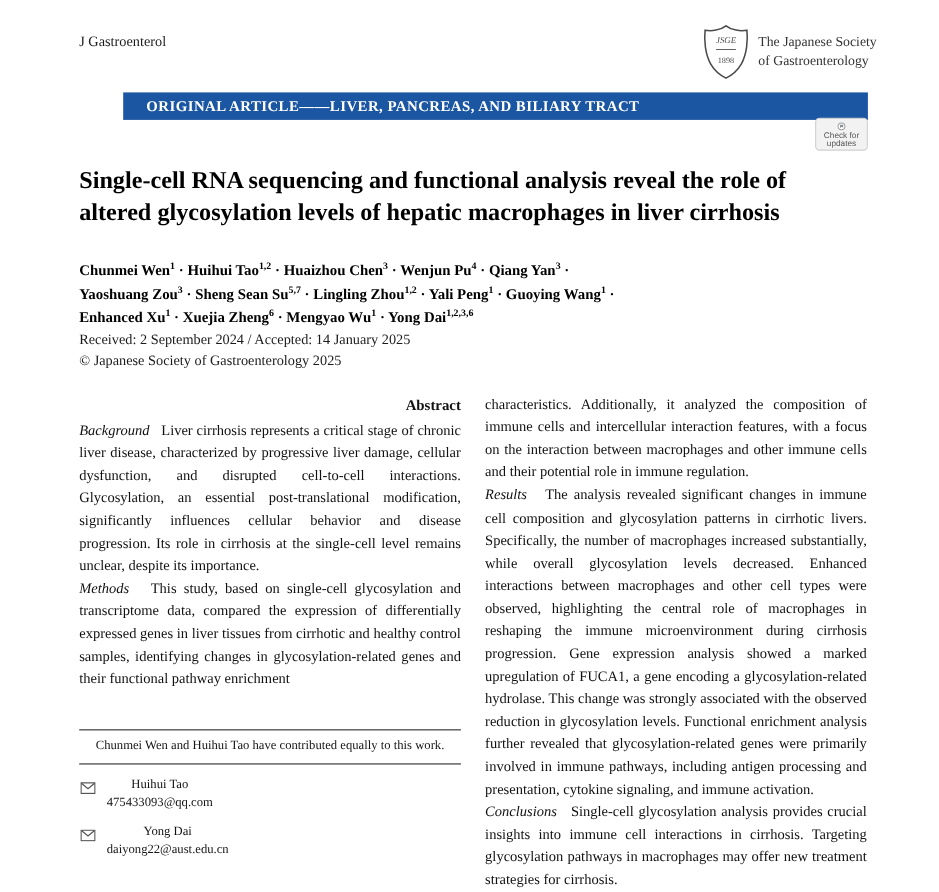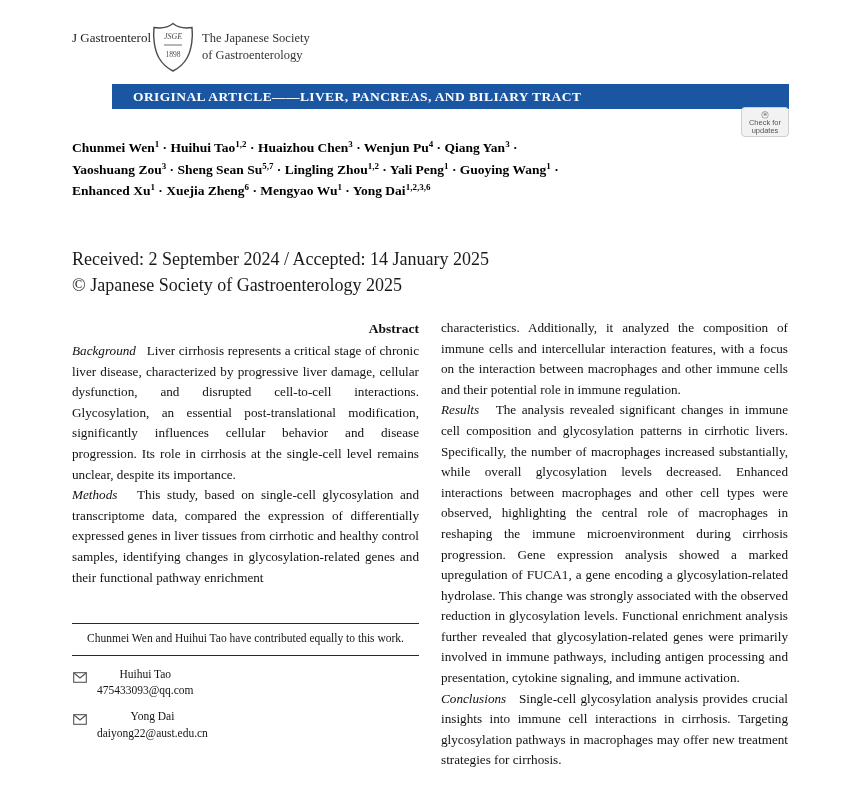--- a/index.html
+++ b/index.html
@@ -7,21 +7,21 @@
   body {
     width: 854px; height: 811px;
     position: relative;
     overflow: hidden;
     font-family: "Liberation Serif", serif;
     color: #111;
   }
   .page { padding: 28px 65px 0 72px; }
 
   
-  .hdr { display: flex; align-items: flex-start; }
+  .hdr { display: flex; justify-content: space-between; align-items: flex-start; }
   .hdr-left { font-size: 13px; line-height: 1.5; color: #1c1c1c; }
   .hdr-left .doi { color: #1c1c1c; text-decoration: none; }
   .hdr-right { display: flex; align-items: center; gap: 7px; margin-right: -8px; margin-top: -6px; }
   .society-name { font-size: 12.5px; line-height: 1.35; color: #333; }
 
   
   .banner {
     margin-top: 12px;
     height: 25px;
     display: flex; align-items: center;
@@ -49,21 +49,21 @@
   
   .title {
     margin-top: 40px;
     max-width: 700px;
     font-size: 22px; font-weight: bold;
     line-height: 1.32;
     color: #000;
   }
   .authors { margin-top: 28px; font-size: 13.5px; font-weight: bold; line-height: 1.6; color: #000; }
   .authors sup { font-size: 9px; line-height: 0; }
-  .recv { margin-top: 44px; font-size: 18px; line-height: 1.45; color: #1a1a1a; }
+  .recv { font-size: 13px; line-height: 1.45; color: #1a1a1a; }
 
   
   .cols { margin-top: 20px; display: flex; gap: 22px; }
   .col { width: 347px; font-size: 13.2px; line-height: 1.56; text-align: justify; color: #111; }
   .abs-head { font-weight: bold; font-size: 13.5px; margin-bottom: 2px; text-align: right; }
   .col p { margin: 0; }
   .lead { font-style: italic; }
   .lead::after { content: "\00a0\00a0\00a0"; }
 
   
@@ -106,20 +106,21 @@
       <circle cx="11" cy="11" r="10" fill="#9a9fa2"></circle>
       <circle cx="11" cy="11" r="7.6" fill="#ffffff"></circle>
       <path d="M7.2 6.6 L15.4 6.6 L15.4 14.8 L11.8 11.9 L7.2 15.2 Z" fill="#8a9094"></path>
     </svg>
     <div class="badge-txt">
       <div>Check for</div>
       <div>updates</div>
     </div>
   </div>
 
+  <h1 class="title">Single-cell RNA sequencing and functional analysis reveal the role of altered glycosylation levels of hepatic macrophages in liver cirrhosis</h1>
 
   <div class="authors" id="authors">
       <div><span>Chunmei Wen</span><sup>1</sup><span> · </span><span>Huihui Tao</span><sup>1,2</sup><span> · </span><span>Huaizhou Chen</span><sup>3</sup><span> · </span><span>Wenjun Pu</span><sup>4</sup><span> · </span><span>Qiang Yan</span><sup>3</sup><span> · </span></div>
       <div><span>Yaoshuang Zou</span><sup>3</sup><span> · </span><span>Sheng Sean Su</span><sup>5,7</sup><span> · </span><span>Lingling Zhou</span><sup>1,2</sup><span> · </span><span>Yali Peng</span><sup>1</sup><span> · </span><span>Guoying Wang</span><sup>1</sup><span> · </span></div>
       <div><span>Enhanced Xu</span><sup>1</sup><span> · </span><span>Xuejia Zheng</span><sup>6</sup><span> · </span><span>Mengyao Wu</span><sup>1</sup><span> · </span><span>Yong Dai</span><sup>1,2,3,6</sup></div>
     </div>
 
   <div class="recv">
     <div>Received: 2 September 2024 / Accepted: 14 January 2025</div>
     <div>© Japanese Society of Gastroenterology 2025</div>

